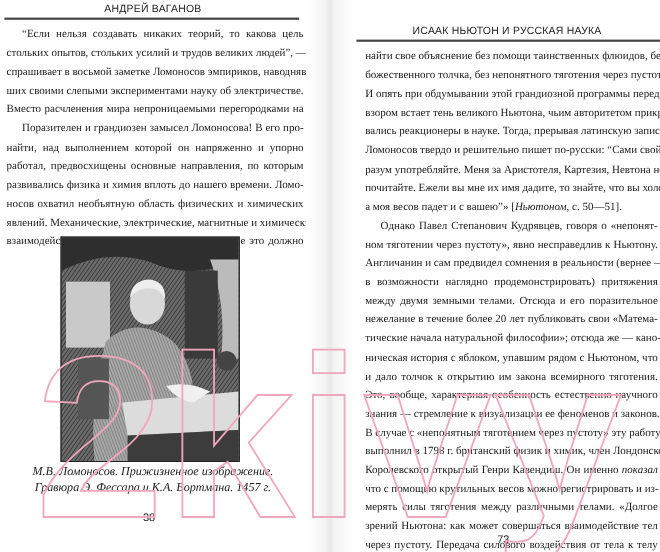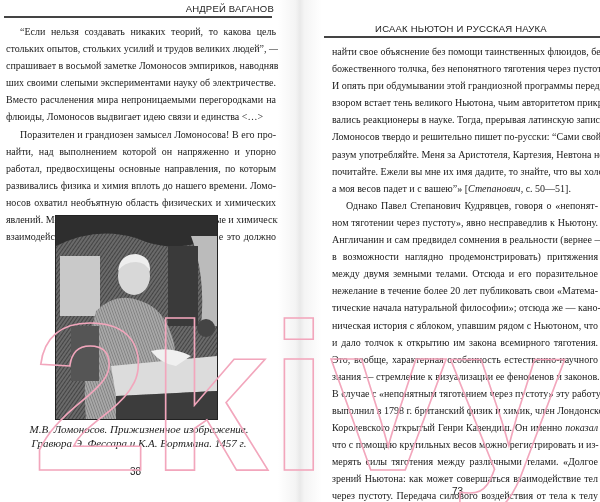--- a/index.html
+++ b/index.html
@@ -7,21 +7,21 @@
          font-family:"Liberation Serif", "DejaVu Serif", serif; color:#1a1a1a; }
   .spread { position:absolute; left:0; top:0; width:600px; height:502px; }
   .page { position:absolute; top:0; height:502px; }
   .page.left { left:0; width:278px; }
   .page.right { left:322px; width:278px;margin-top:20px; }
   .gutter { position:absolute; left:278px; top:0; width:44px; height:502px;
             background:linear-gradient(to right,#fff 0%,#f4f4f4 40%,#e9e9e9 50%,#f4f4f4 60%,#fff 100%); }
   .running-head { position:absolute; top:3px; left:0; right:0; text-align:center;
                   font-family:"Liberation Sans", "DejaVu Sans", sans-serif; font-size:9.5px;
                   letter-spacing:0.2px; color:#222; }
-  .page.left .running-head { left:4px; width:270px;text-align:right; }
+  .page.left .running-head { left:4px; width:270px; }
   .page.right .running-head { left:0; width:278px; }
   .rule { position:absolute; top:16px; height:2px; background:#444; }
   .page.left .rule { left:4px; width:268px; }
   .page.right .rule { left:2px; width:276px; }
   .text { position:absolute; font-size:10px; line-height:17.1px; text-align:justify; }
   .page.left .text { left:6px; width:270px; top:23px; }
   .page.right .text { left:10px; width:266px; top:23px; }
   .line { display:block; white-space:nowrap; text-align-last:justify; text-align:justify; }
   .line.last { text-align-last:left; }
   .line.indent { text-indent:14px; }
@@ -44,21 +44,20 @@
 
   <div class="page left">
     <div class="running-head">АНДРЕЙ ВАГАНОВ</div>
     <div class="rule"></div>
     <div class="text">
       <span class="line indent">“Если нельзя создавать никаких теорий, то какова цель</span>
       <span class="line">стольких опытов, стольких усилий и трудов великих людей”, —</span>
       <span class="line">спрашивает в восьмой заметке Ломоносов эмпириков, наводняв-</span>
       <span class="line">ших своими слепыми экспериментами науку об электричестве.</span>
       <span class="line">Вместо расчленения мира непроницаемыми перегородками на</span>
-      <span class="line last">флюиды, Ломоносов выдвигает идею связи и единства &lt;…&gt;</span>
       <span class="line indent">Поразителен и грандиозен замысел Ломоносова! В его про-</span>
       <span class="line">найти, над выполнением которой он напряженно и упорно</span>
       <span class="line">работал, предвосхищены основные направления, по которым</span>
       <span class="line">развивались физика и химия вплоть до нашего времени. Ломо-</span>
       <span class="line">носов охватил необъятную область физических и химических</span>
       <span class="line">явлений. Механические, электрические, магнитные и химические</span>
       <span class="line">взаимодействия тел, тепло, свет, тяготение — все это должно</span>
     </div>
 
     <div class="figure" aria-label="engraved-portrait-of-lomonosov-at-desk">
@@ -113,21 +112,21 @@
     <div class="rule"></div>
     <div class="text">
       <span class="line">найти свое объяснение без помощи таинственных флюидов, без</span>
       <span class="line">божественного толчка, без непонятного тяготения через пустоту.</span>
       <span class="line">И опять при обдумывании этой грандиозной программы перед его</span>
       <span class="line">взором встает тень великого Ньютона, чьим авторитетом прикры-</span>
       <span class="line">вались реакционеры в науке. Тогда, прерывая латинскую запись,</span>
       <span class="line">Ломоносов твердо и решительно пишет по-русски: “Сами свой</span>
       <span class="line">разум употребляйте. Меня за Аристотеля, Картезия, Невтона не</span>
       <span class="line">почитайте. Ежели вы мне их имя дадите, то знайте, что вы холопи;</span>
-      <span class="line last"><span>а моя весов падет и с вашею”» [</span><span class="em">Степанович</span><span>, с. 50—51].</span></span>
+      <span class="line last"><span>а моя весов падет и с вашею”» [</span><span class="em">Ньютоном</span><span>, с. 50—51].</span></span>
       <span class="line indent">Однако Павел Степанович Кудрявцев, говоря о «непонят-</span>
       <span class="line">ном тяготении через пустоту», явно несправедлив к Ньютону.</span>
       <span class="line">Англичанин и сам предвидел сомнения в реальности (вернее —</span>
       <span class="line">в возможности наглядно продемонстрировать) притяжения</span>
       <span class="line">между двумя земными телами. Отсюда и его поразительное</span>
       <span class="line">нежелание в течение более 20 лет публиковать свои «Матема-</span>
       <span class="line">тические начала натуральной философии»; отсюда же — кано-</span>
       <span class="line">ническая история с яблоком, упавшим рядом с Ньютоном, что</span>
       <span class="line">и дало толчок к открытию им закона всемирного тяготения.</span>
       <span class="line">Это, вообще, характерная особенность естественно-научного</span>

